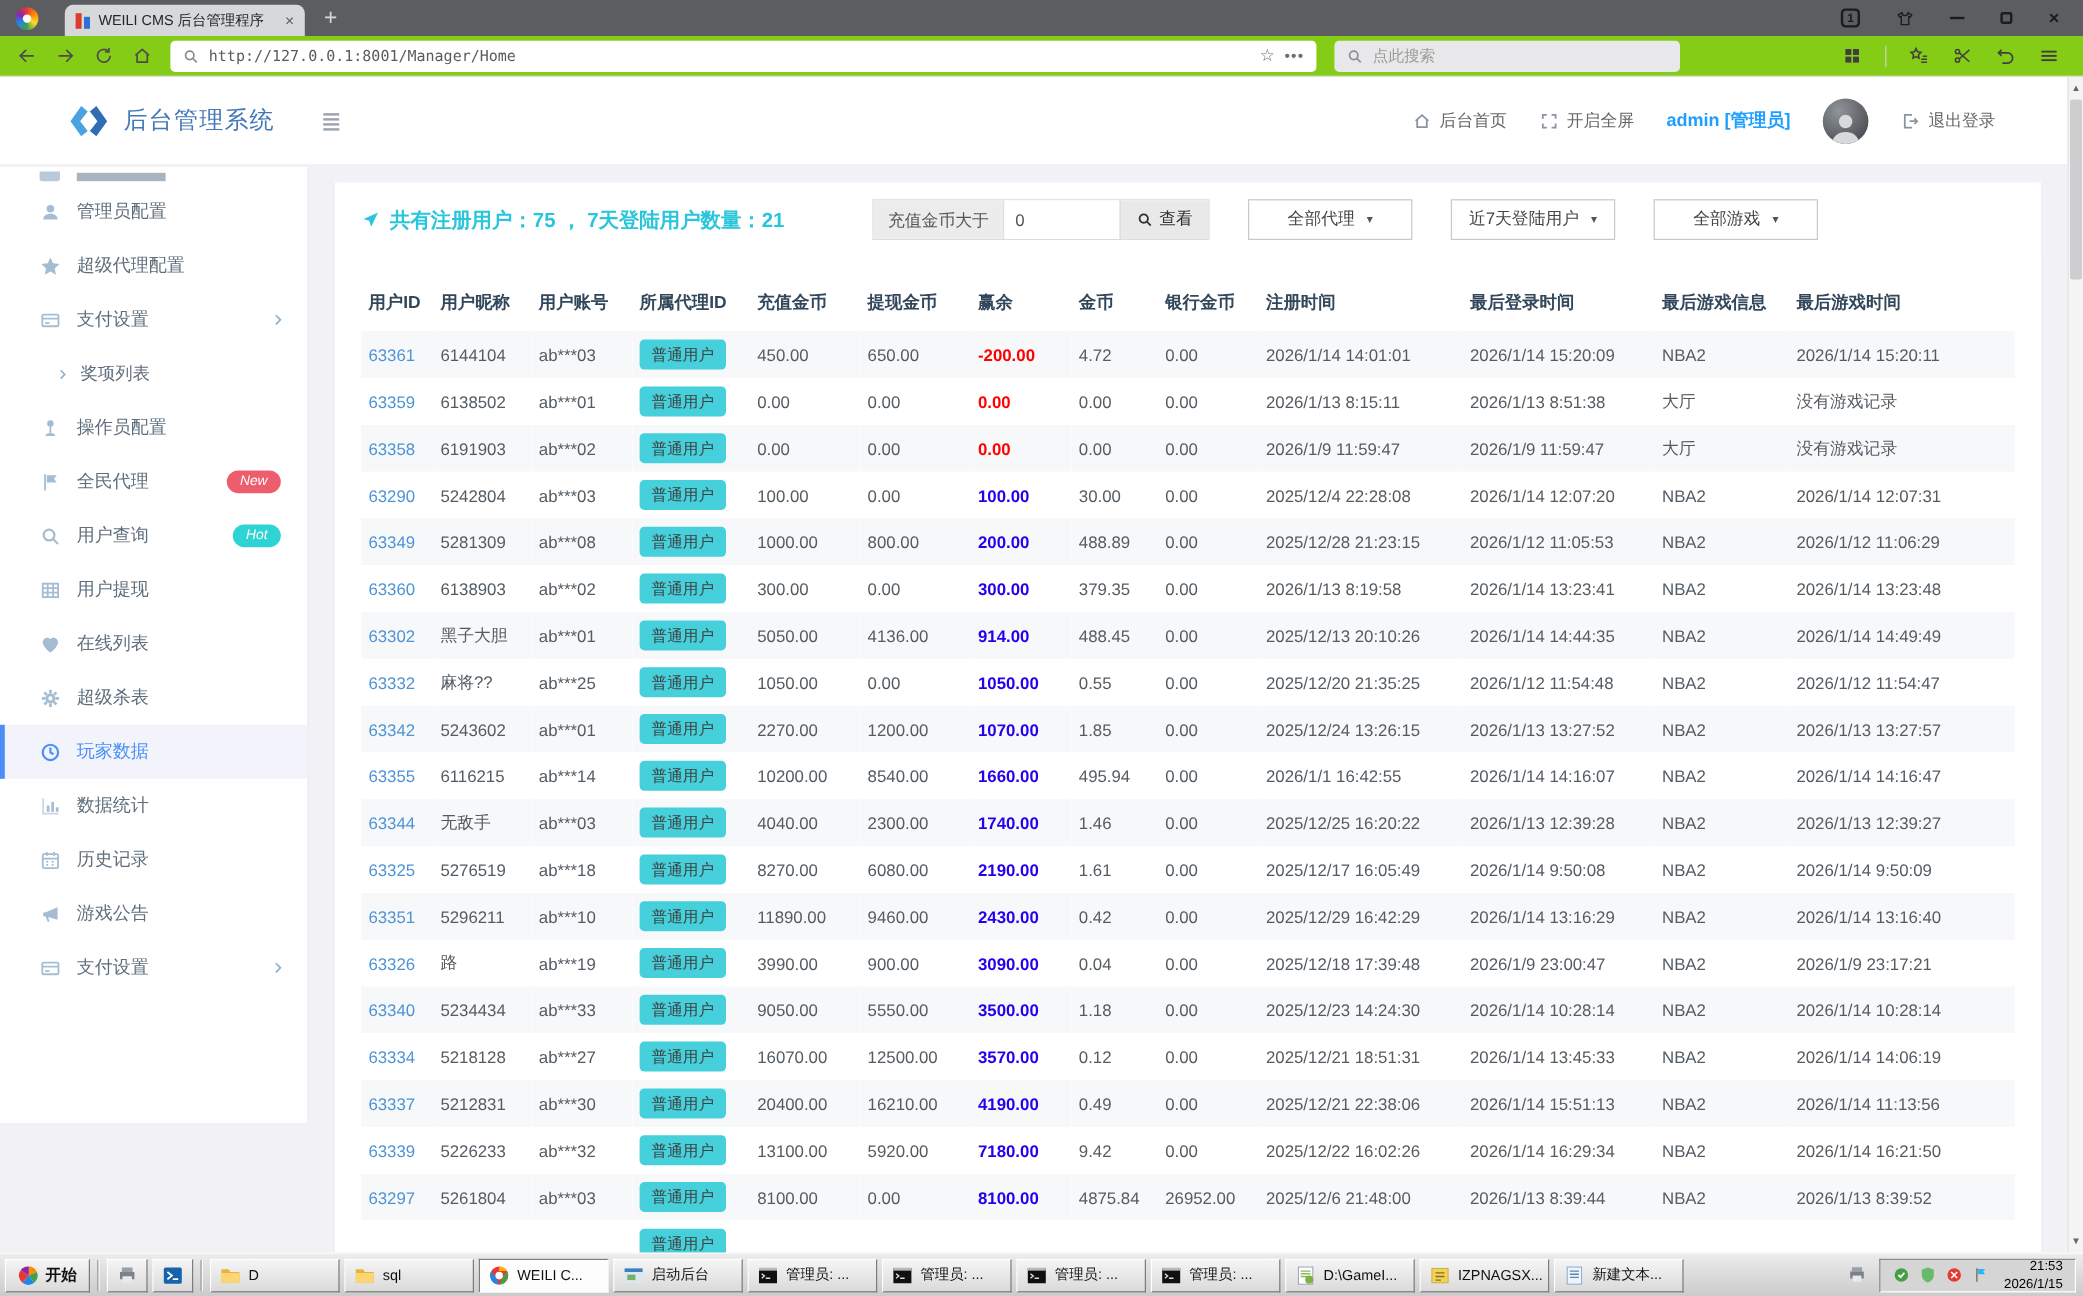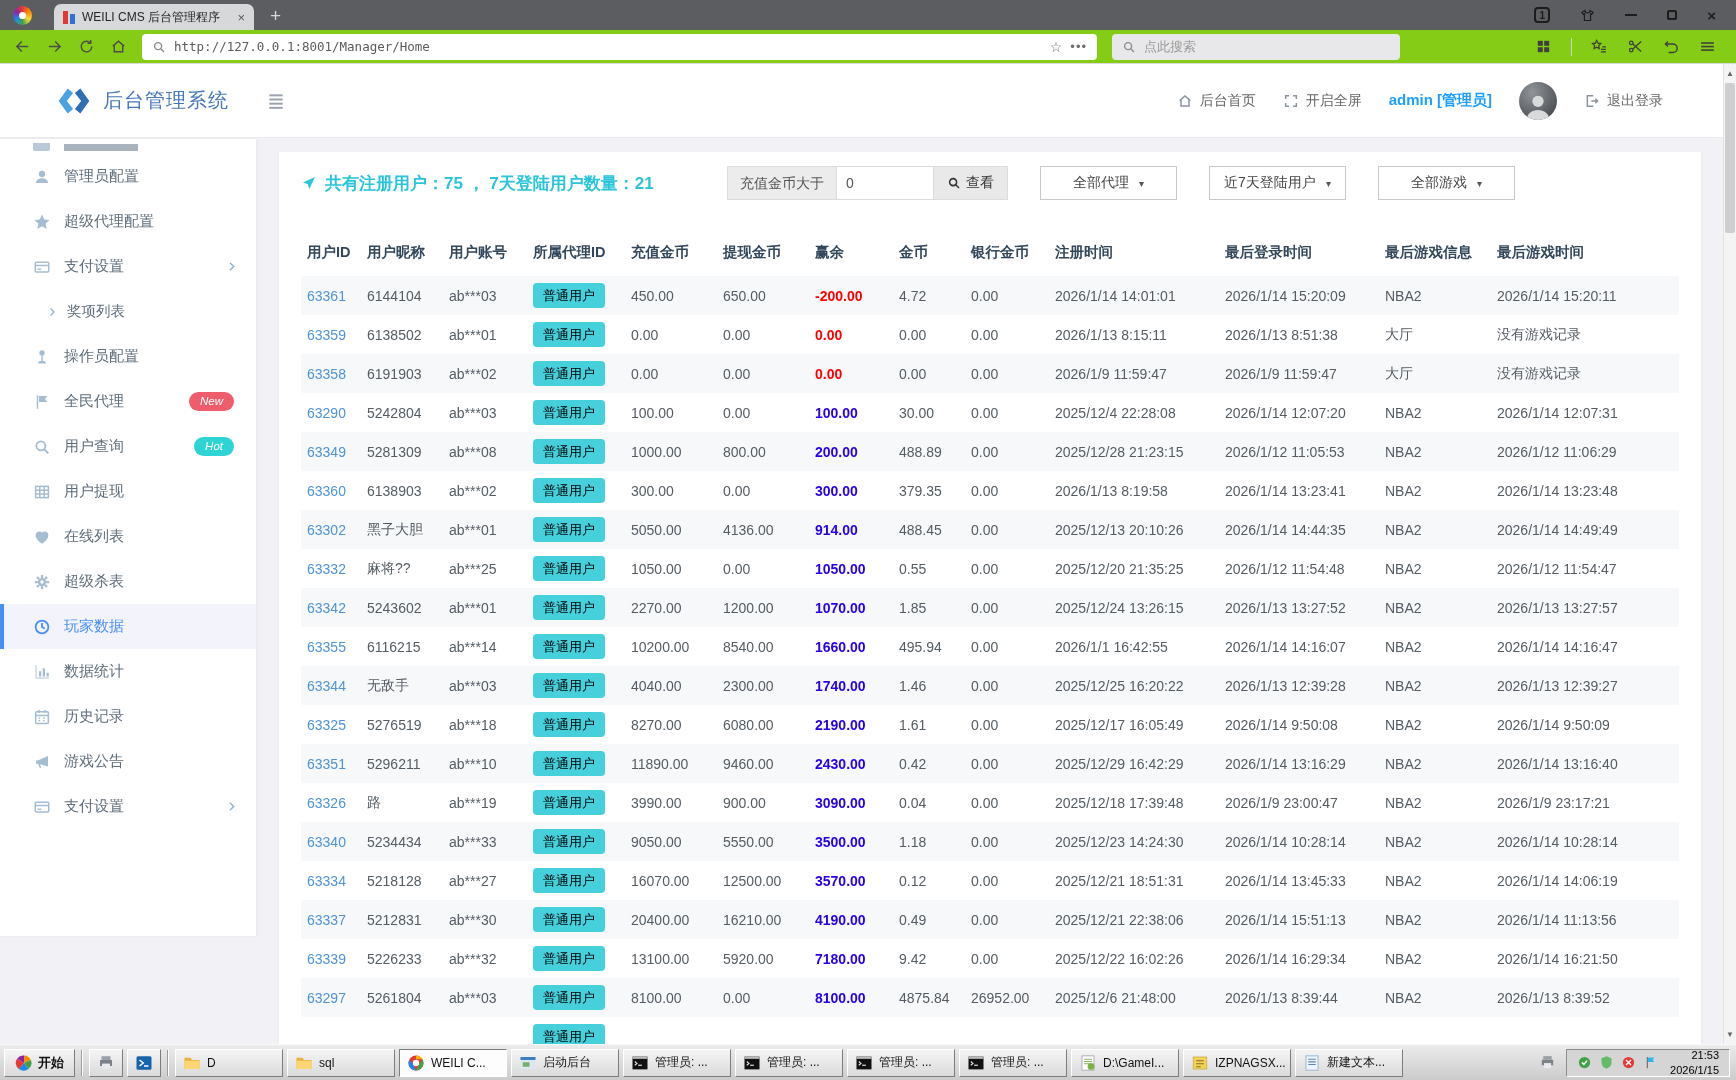--- a/index.html
+++ b/index.html
@@ -104,21 +104,21 @@
   .ddl{width:137px;height:34px;border:1px solid #c9c9c9;background:#fff;display:flex;align-items:center;justify-content:center;
     gap:10px;font-size:14px;color:#444;cursor:pointer;white-space:nowrap;}
   .caret{font-size:10px;color:#555;font-style:normal;}
 
   
   table{width:100%;border-collapse:collapse;table-layout:fixed;margin-top:26px;}
   thead th{text-align:left;font-size:14.5px;color:#33475b;font-weight:bold;padding:15px 6px 14px;white-space:nowrap;overflow:hidden;}
   tbody td{height:39px;padding:0 6px;font-size:14px;color:#545c63;white-space:nowrap;overflow:hidden;}
   tbody tr:nth-child(odd){background:#f7f8fa;}
   .id-link{color:#4e94d4;cursor:pointer;}
-  .role-badge{display:inline-block;background:#45d0db;color:#000000;font-size:13px;padding:6px 10px;border-radius:4px;line-height:1;cursor:pointer;}
+  .role-badge{display:inline-block;background:#45d0db;color:#404040;font-size:13px;padding:6px 10px;border-radius:4px;line-height:1;cursor:pointer;}
   .pnl{font-weight:bold;}
   .pnl.pos{color:#2400ec;}
   .pnl.neg{color:#ff0000;}
 
   
   .vscroll{position:absolute;top:0;right:0;width:13px;height:980px;background:#f4f4f4;border-left:1px solid #e2e2e2;}
   .sc-up,.sc-down{position:absolute;left:0;width:12px;text-align:center;font-size:8px;color:#666;cursor:pointer;}
   .sc-up{top:5px;}
   .sc-down{bottom:5px;}
   .sc-thumb{position:absolute;top:19px;left:1px;width:10px;height:150px;background:#cdced0;border-radius:2px;cursor:grab;}

